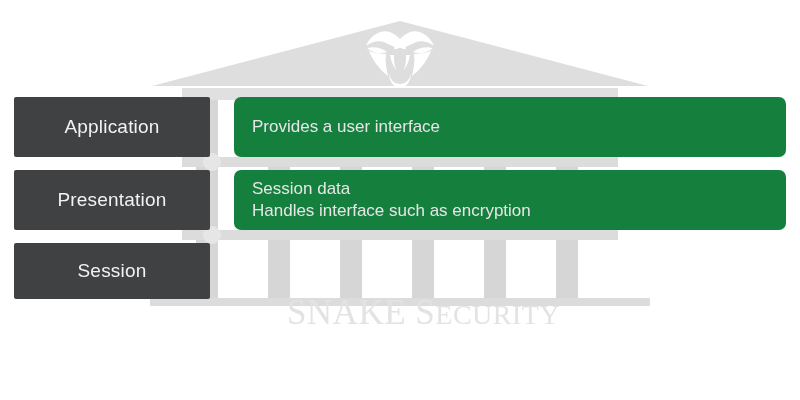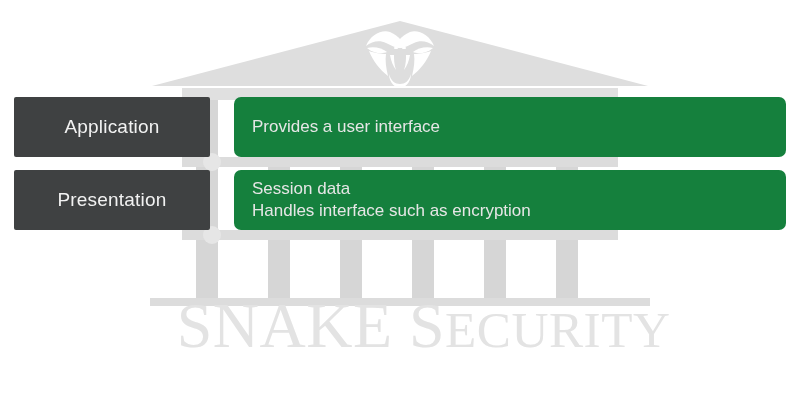--- a/index.html
+++ b/index.html
@@ -39,21 +39,21 @@
     top: 296px;
     width: 800px;
     text-align: center;
     font-family: "Liberation Serif", serif;
     color: #e3e3e3;
     line-height: 0.95;
     letter-spacing: 0.5px;
     user-select: none;
   }
   .wm-line1 {
-    font-size: 64px;
+    font-size: 35px;
     display: block;
     white-space: nowrap;
     margin-left: 47px;
   }
   .wm-line2 {
     font-size: 52px;
     display: block;
     white-space: nowrap;
   }
   .wm-small {
@@ -204,17 +204,20 @@
         <span>Presentation</span>
       </div>
       <div class="layer-gap"></div>
       <div class="layer-desc">
         <span class="desc-line">Session data</span>
         <span class="desc-line">Handles interface such as encryption</span>
       </div>
     </div>
 
     <div class="layer-row" style="top:243px; height:56px;">
+      <div class="layer-name">
+        <span>Session</span>
+      </div>
       <div class="layer-gap"></div>
     </div>
 
   </div>
 </div>
 
 </body></html>

